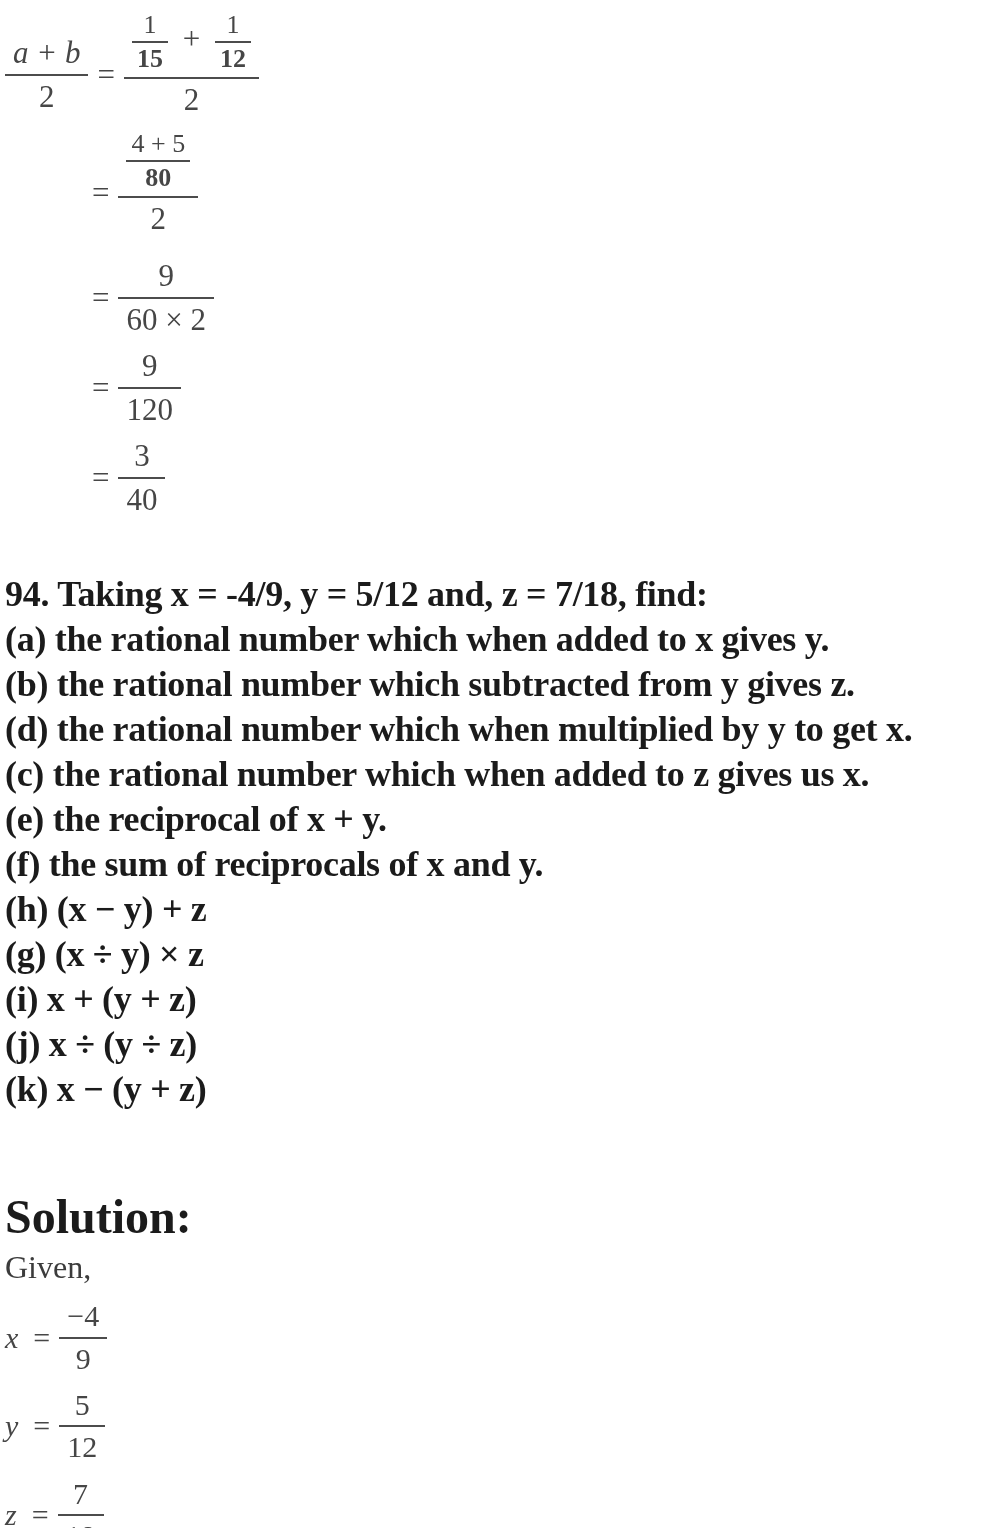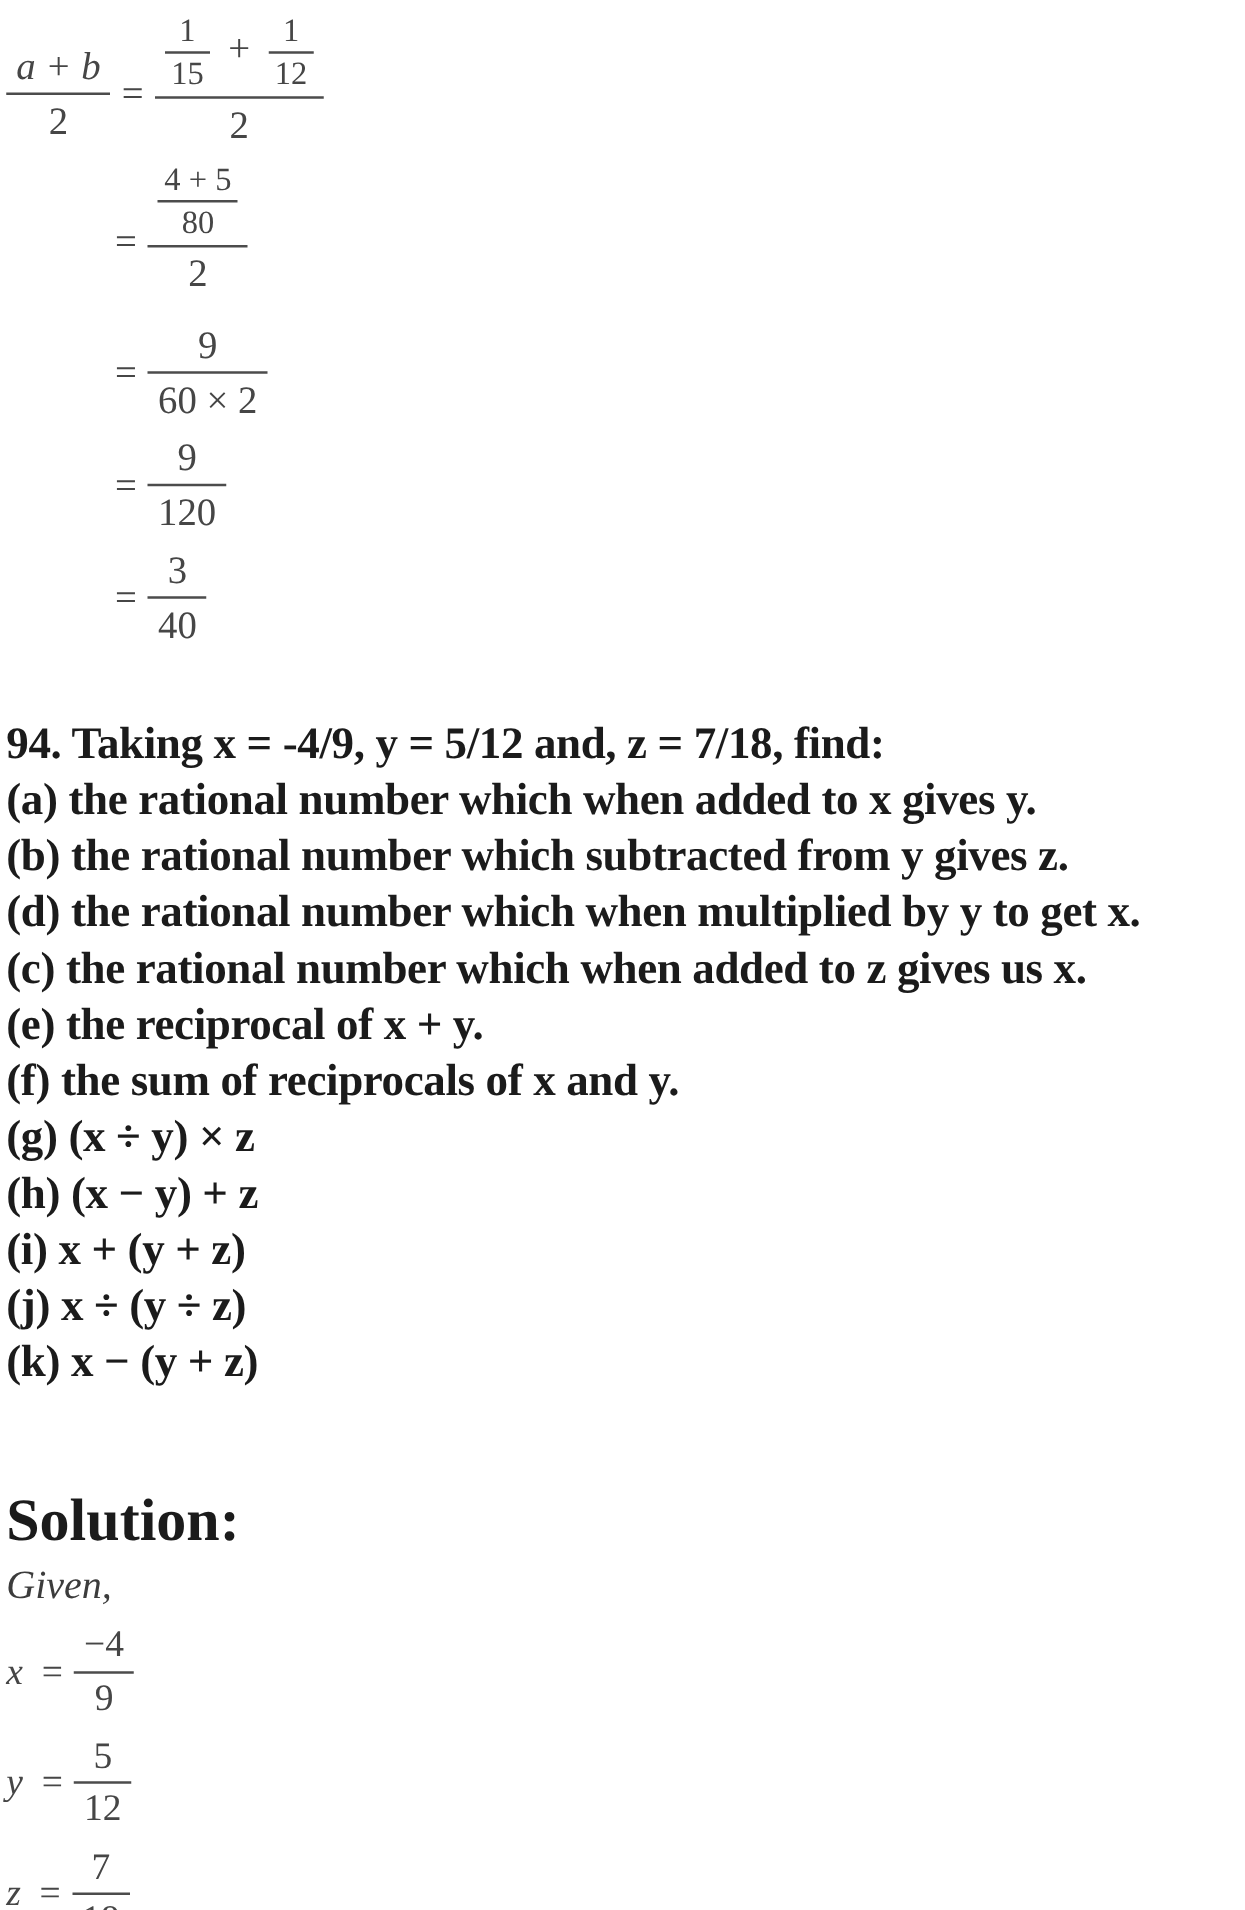--- a/index.html
+++ b/index.html
@@ -13,41 +13,41 @@
 
   
   .deriv { padding-top: 2px; font-size: 31px; color: #464646; }
   .eq-row { display: flex; align-items: center; margin: 0 0 13px 0; }
   .indent { margin-left: 78px; }
   .frac { display: inline-block; text-align: center; vertical-align: middle; }
   .fnum { display: block; padding: 0 8px 4px; line-height: 1.08; }
   .fden { display: block; border-top: 2px solid #4c4c4c; padding: 4px 8px 0; line-height: 1.08; }
   .small { font-size: 26px; }
   .small .fnum { padding: 0 5px 2px; }
-  .small .fden { padding: 2px 5px 0; border-top-width: 2px; }
+  .small .fden { padding: 2px 5px 0; border-top-width: 2px; font-weight: bold; }
   .eqsign { margin: 0 9px; }
   .op { margin: 0 7px; }
   .it { font-style: italic; }
   .shift-up { transform: translateY(-11px); }
 
   
   .problem {
     margin-top: 56px;
     font-weight: bold;
     font-size: 36px;
     line-height: 45px;
     color: #1b1b1b;
     letter-spacing: -0.3px;
     white-space: nowrap;
   }
 
   
   .solution { margin-top: 78px; }
   .sol-heading { font-size: 48px; font-weight: bold; color: #1b1b1b; line-height: 1.12; }
-  .given { font-size: 32px; font-style: italic; color: #3c3c3c; margin-top: 4px; line-height: 1.2; }
+  .given { font-size: 32px; color: #3c3c3c; margin-top: 4px; line-height: 1.2; }
   .sol-row { font-size: 30px; color: #464646; margin: 14px 0 0 0; }
   .sol-row .var { margin-right: 6px; }
 </style>
 </head>
 <body>
 
 <div class="page">
 
   <section class="deriv">
 
@@ -113,22 +113,22 @@
   </section>
 
   <section class="problem">
     <div class="p-line">94. Taking x = -4/9, y = 5/12 and, z = 7/18, find:</div>
     <div class="p-line">(a) the rational number which when added to x gives y.</div>
     <div class="p-line">(b) the rational number which subtracted from y gives z.</div>
     <div class="p-line">(d) the rational number which when multiplied by y to get x.</div>
     <div class="p-line">(c) the rational number which when added to z gives us x.</div>
     <div class="p-line">(e) the reciprocal of x + y.</div>
     <div class="p-line">(f) the sum of reciprocals of x and y.</div>
+    <div class="p-line">(h) (x − y) + z</div>
     <div class="p-line">(g) (x ÷ y) × z</div>
-    <div class="p-line">(h) (x − y) + z</div>
     <div class="p-line">(i) x + (y + z)</div>
     <div class="p-line">(j) x ÷ (y ÷ z)</div>
     <div class="p-line">(k) x − (y + z)</div>
   </section>
 
   <section class="solution">
     <div class="sol-heading">Solution:</div>
     <div class="given">Given,</div>
 
     <div class="eq-row sol-row">

